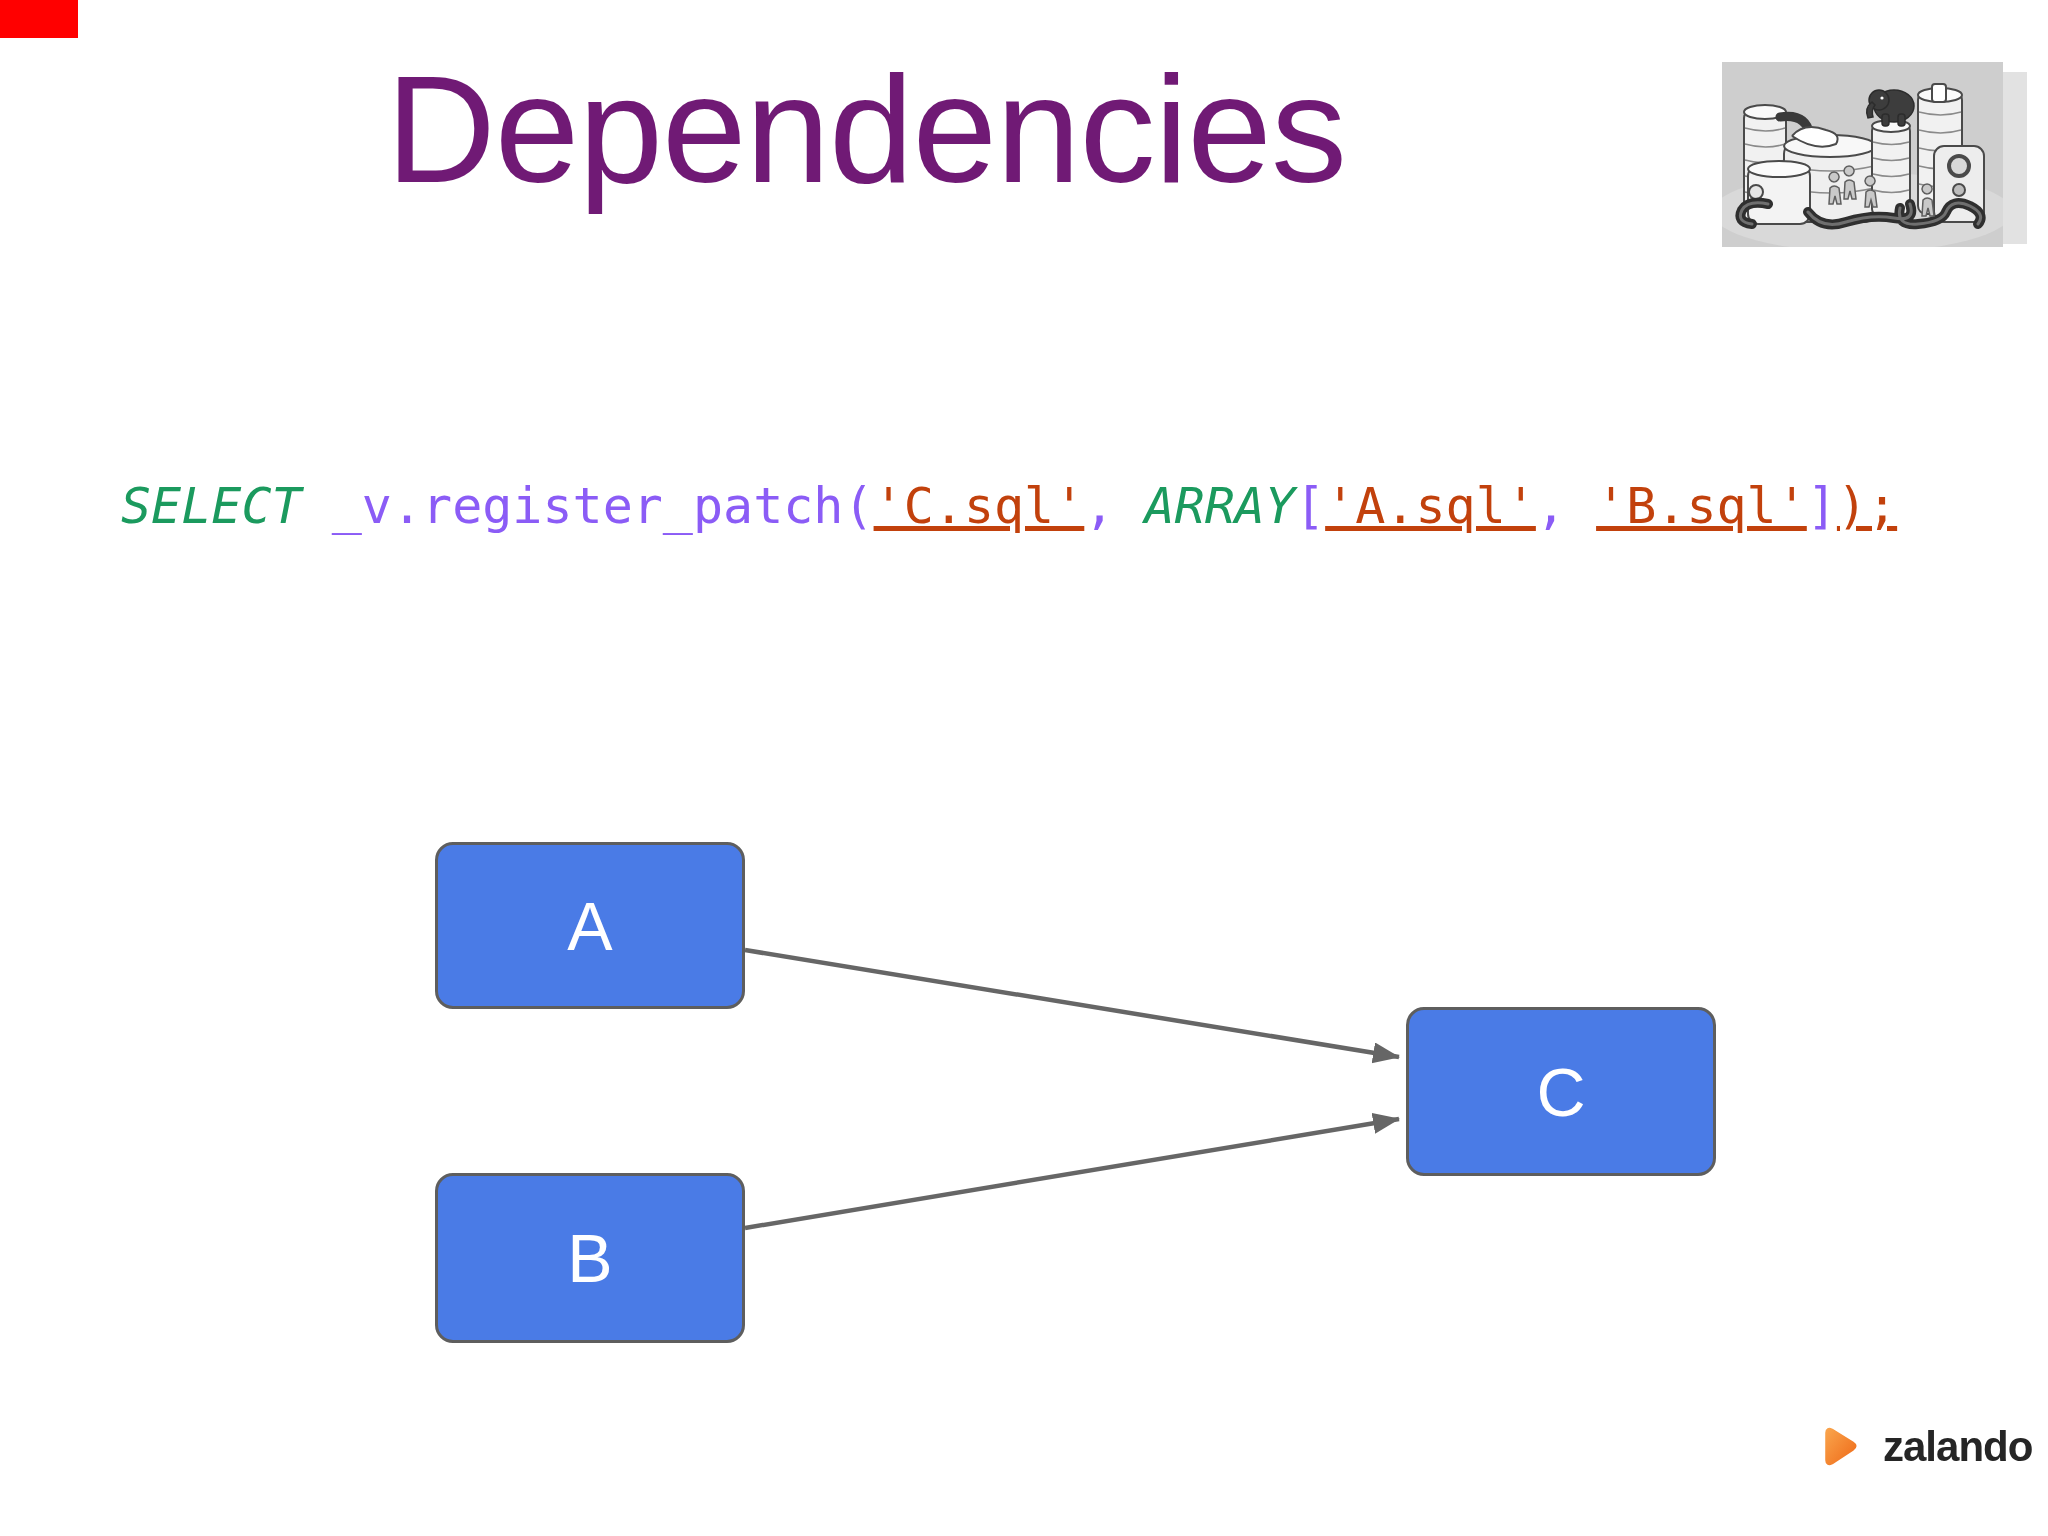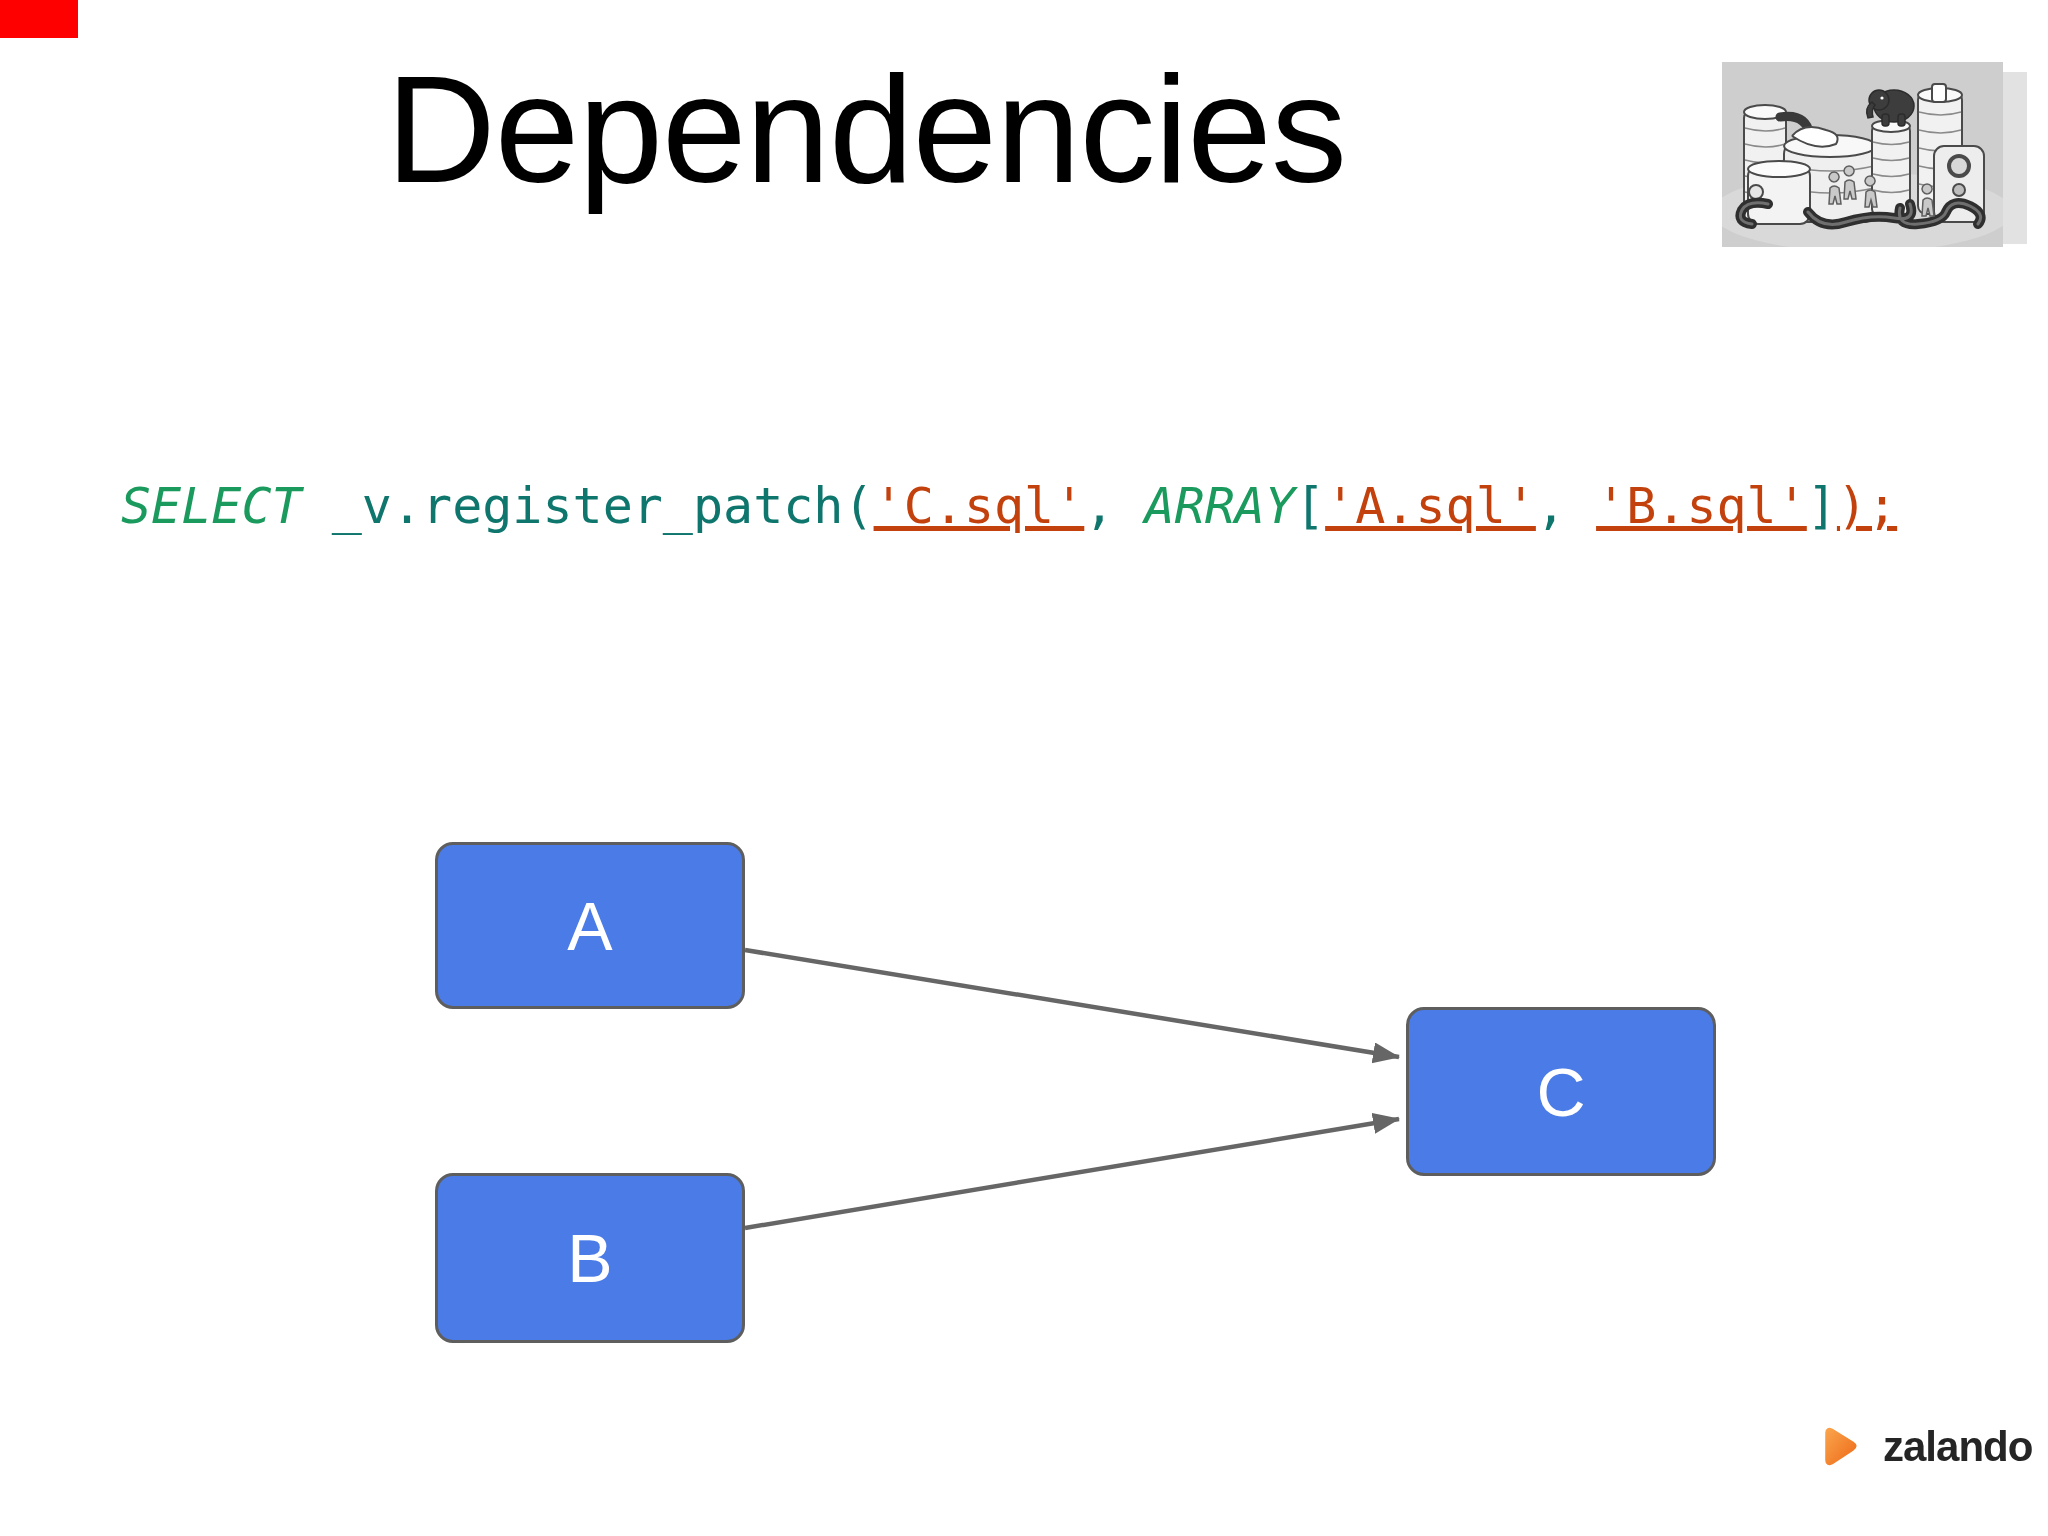--- a/index.html
+++ b/index.html
@@ -5,32 +5,32 @@
   html,body{margin:0;padding:0;}
   body{
     width:2048px;height:1536px;position:relative;overflow:hidden;
     background:#ffffff;font-family:"Liberation Sans",sans-serif;
   }
   
   .red-marker{position:absolute;left:0;top:0;width:78px;height:38px;background:#ff0000;}
   
   .title{
     position:absolute;left:0;top:48px;width:1732px;text-align:center;
-    font-size:152px;line-height:162px;color:#000000;font-weight:400;letter-spacing:-1px;
+    font-size:152px;line-height:162px;color:#701a75;font-weight:400;letter-spacing:-1px;
   }
   
   .ghost{position:absolute;left:2001px;top:72px;width:26px;height:172px;background:#e2e2e2;}
   .clipart{position:absolute;left:1722px;top:62px;width:281px;height:185px;}
   
   .code{
     position:absolute;left:121px;top:477px;white-space:pre;
     font-family:"DejaVu Sans Mono",monospace;font-size:50px;line-height:58px;
   }
   .code .g{color:#1b9a5e;font-style:italic;}
-  .code .d{color:#0f766e;}
+  .code .d{color:#8b5cf6;}
   .code .b{color:#c2410c;text-decoration:underline;}
   
   .node{
     position:absolute;background:#4a7be6;border:3px solid #5e5e5e;border-radius:18px;
     display:flex;align-items:center;justify-content:center;
     color:#ffffff;font-size:68px;font-weight:400;box-sizing:border-box;
   }
   .node-a{left:435px;top:842px;width:310px;height:167px;}
   .node-b{left:435px;top:1173px;width:310px;height:170px;}
   .node-c{left:1406px;top:1007px;width:310px;height:169px;}

